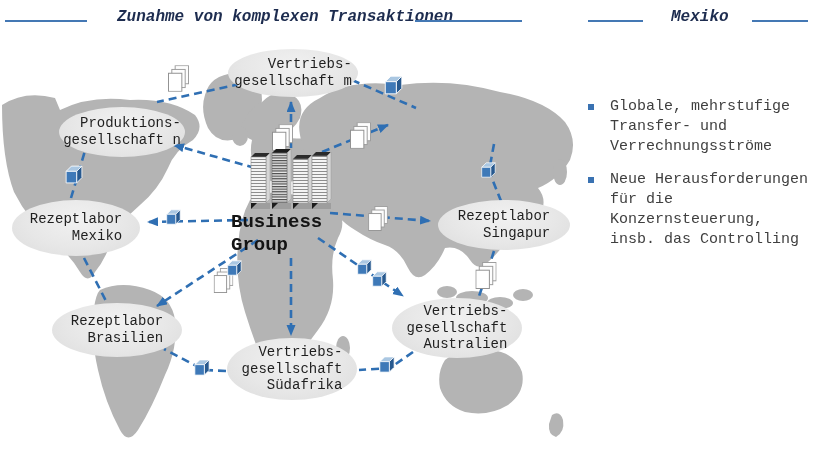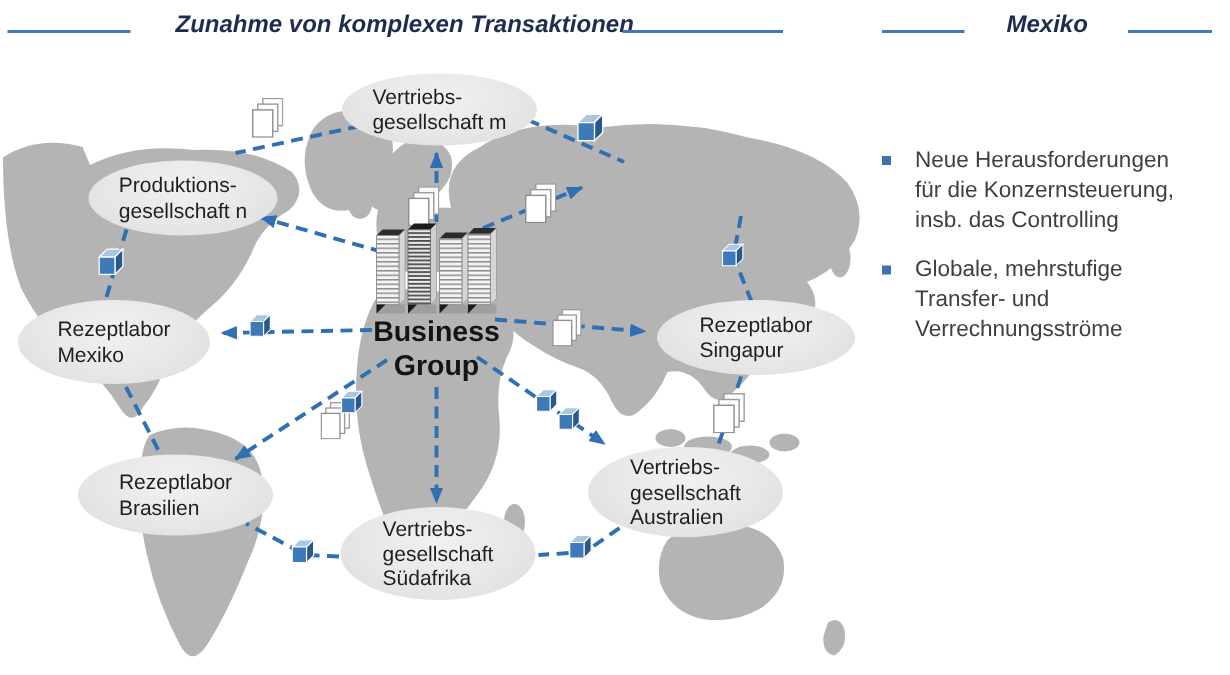--- a/index.html
+++ b/index.html
@@ -1,32 +1,32 @@
 <!DOCTYPE html>
 <html><head>
 <meta charset="utf-8">
 <style>
   html,body{margin:0;padding:0;background:#fff;}
   #page{position:relative;width:820px;height:450px;background:#ffffff;overflow:hidden;
-        font-family:Liberation Sans, sans-serif;}
+        font-family:Liberation Mono, monospace;}
   
   .hline{position:absolute;height:2px;background:#4478b4;top:20px;}
   .htitle{position:absolute;top:8px;font-weight:bold;font-style:italic;font-size:16px;
           color:#1d2c4f;white-space:nowrap;}
   
   #mapsvg,#linksvg{position:absolute;left:0;top:40px;}
   #mapsvg{z-index:0;} #linksvg{z-index:1;}
   
   .node{position:absolute;z-index:3;border-radius:50%;
         background:radial-gradient(ellipse at 50% 35%, #f1f1f1 0%, #e7e7e7 55%, #dcdcdc 100%);
-        display:flex;align-items:center;justify-content:center;text-align:left;
+        display:flex;align-items:center;justify-content:center;text-align:right;
         font-size:14px;line-height:1.18;color:#1f1f1f;white-space:pre-line;}
   
   #hq-buildings{position:absolute;left:249px;top:147px;z-index:3;}
-  #hq-label{position:absolute;left:231px;top:211px;width:120px;z-index:3;text-align:center;
+  #hq-label{position:absolute;left:231px;top:211px;width:120px;z-index:3;
             font-weight:bold;font-size:19px;line-height:1.2;color:#141414;white-space:pre-line;}
   
   .icn{position:absolute;z-index:2;}
   
   #folgen-list{position:absolute;left:586px;top:97px;width:226px;z-index:4;
                list-style:none;margin:0;padding:0;}
   #folgen-list li{position:relative;padding-left:24px;margin-bottom:13px;
                   font-size:15px;line-height:20px;color:#3f3f3f;white-space:pre-line;}
   #folgen-list li::before{content:"";position:absolute;left:2px;top:7px;width:6px;height:6px;
                   background:#3a72b2;}
@@ -203,21 +203,21 @@
     <polygon points="63,9 78,9 82,5 67,5" fill="#2b2b2b"></polygon>
     <polygon points="78,9 82,5 82,52 78,56" fill="#d6d6d6" stroke="#9a9a9a" stroke-width="0.5"></polygon>
     <rect x="63" y="9" width="15" height="47" fill="url(#stripeA)" stroke="#8a8a8a" stroke-width="0.6"></rect>
     <rect x="63" y="56" width="19" height="6" fill="#9e9e9e"></rect>
       <polygon points="63,56 69,56 63,62" fill="#1c1c1c"></polygon>
   </svg>
   <div id="hq-label">Business
 Group</div>
 
   <ul id="folgen-list">
+    <li>Globale, mehrstufige
+Transfer- und
+Verrechnungsströme</li>
     <li>Neue Herausforderungen
 für die Konzernsteuerung,
 insb. das Controlling</li>
-    <li>Globale, mehrstufige
-Transfer- und
-Verrechnungsströme</li>
   </ul>
 
 </div>
 
 </body></html>

